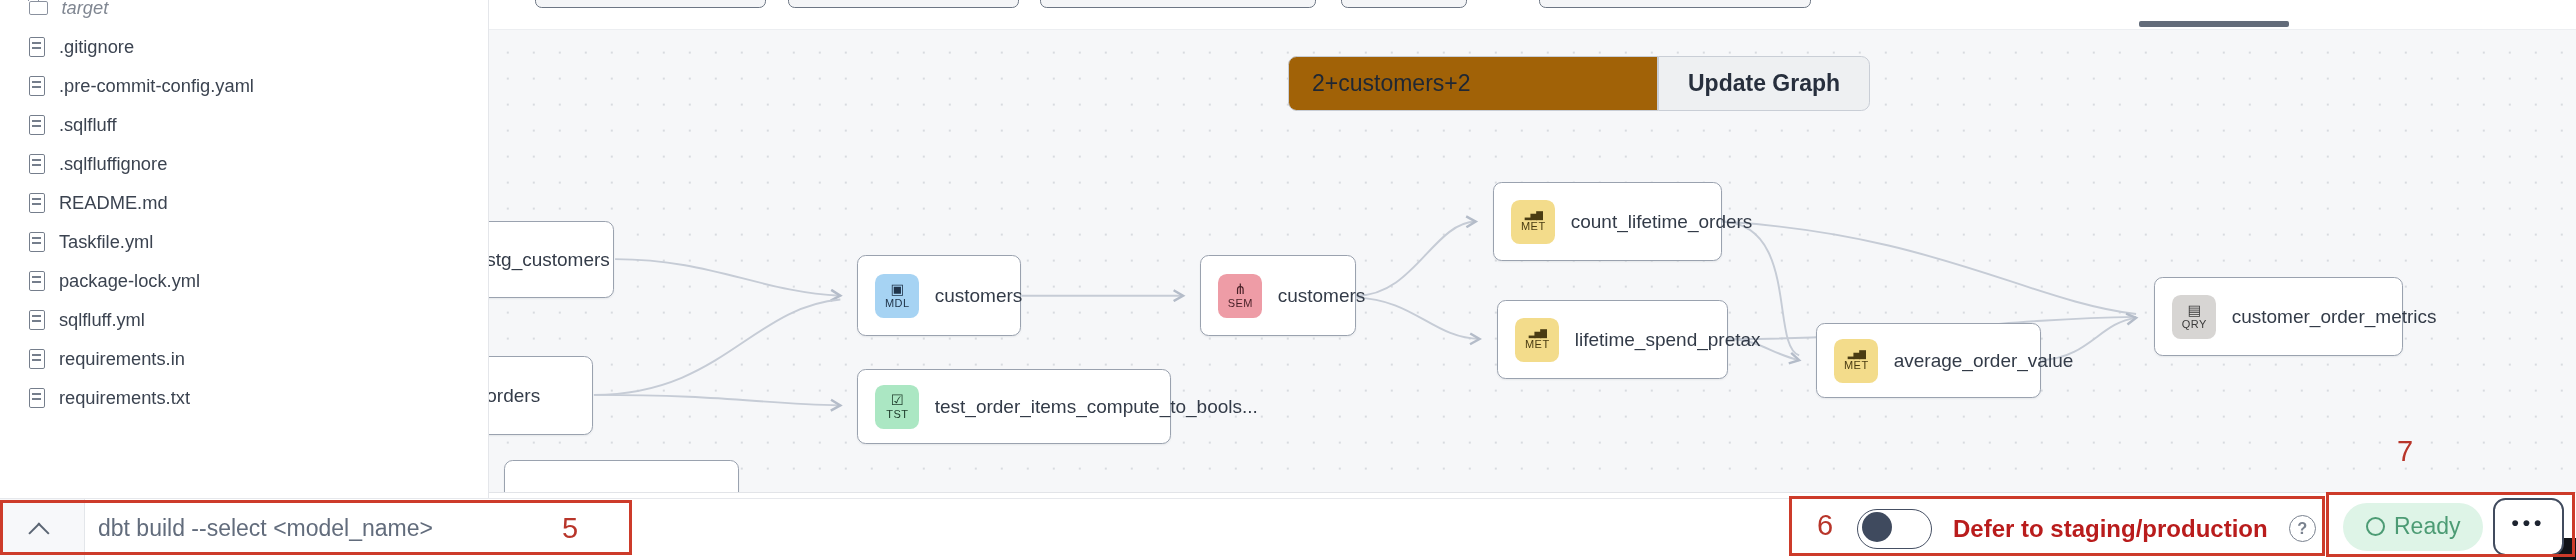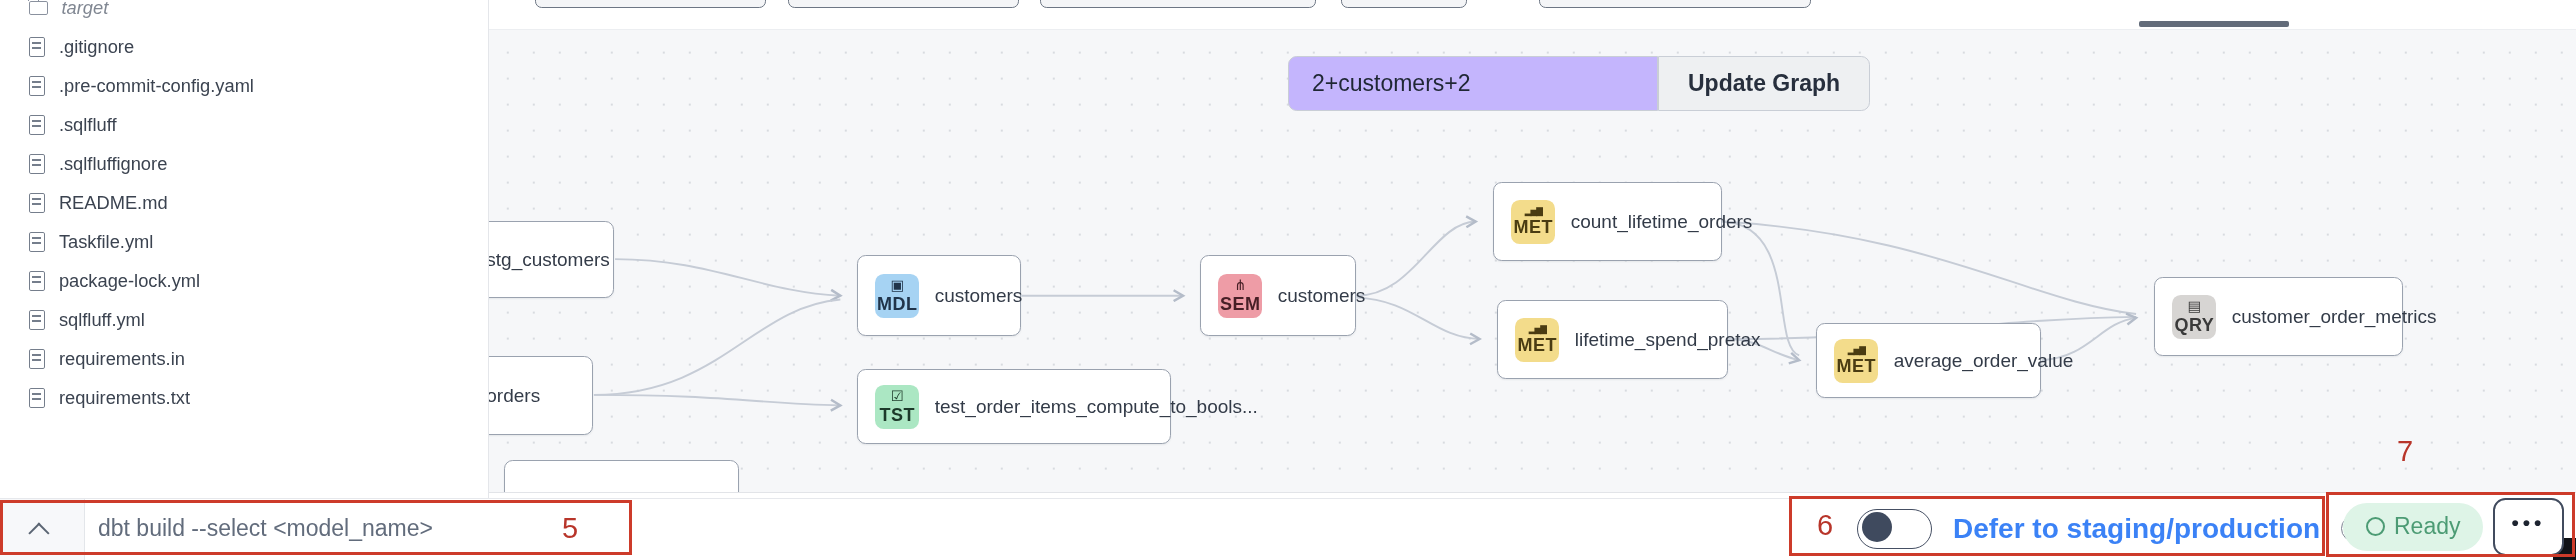--- a/index.html
+++ b/index.html
@@ -21,27 +21,27 @@
     overflow:hidden; z-index:1; }
   .edges { position:absolute; left:0; top:0; }
 
   .node { position:absolute; background:#ffffff; border:1.4px solid #9aa2af; border-radius:8.7px;
     display:flex; align-items:center; gap:15.4px; padding:0 17.3px;
     box-shadow:0 1px 1.9px rgba(40,50,70,.08); }
   .node .label { font-size:19px; color:#333b48; white-space:nowrap; }
   .badge { width:44px; height:44px; border-radius:8.7px; flex:0 0 auto;
     display:flex; flex-direction:column; align-items:center; justify-content:center; line-height:1; }
   .badge .glyph { font-size:14.5px; margin-bottom:1.9px; }
-  .badge .code { font-size:18px; font-weight:bold; letter-spacing:0.5px; }
+  .badge .code { font-size:11px; font-weight:normal; letter-spacing:0.5px; }
   .badge.met .glyph { font-size:8.7px; letter-spacing:-1px; }
 
   
   .graph-controls { position:absolute; left:1288px; top:56px; height:55px; display:flex; z-index:2; }
   .selector-input { width:370px; height:55px; border:1.9px solid #c9ced6; border-right:1px solid #c9ced6;
-    border-radius:8.7px 0 0 8.7px; background:#c4b5fd; padding:12px 23px; font-size:23px; color:#1f2734;
+    border-radius:8.7px 0 0 8.7px; background:#a16207; padding:12px 23px; font-size:23px; color:#1f2734;
     font-family:"Liberation Sans", sans-serif; outline:none; }
   .update-btn { height:55px; padding:0 29px; border:1.9px solid #c9ced6; border-left:1px solid #c9ced6;
     border-radius:0 8.7px 8.7px 0; background:#eef0f2; font-size:23px; color:#272f3d;
     font-family:"Liberation Sans", sans-serif;font-weight:bold; }
   .icon-btn { position:absolute; top:56px; width:71px; height:56px; background:#ffffff;
     border:1.9px solid #c9ced6; border-radius:10.6px; display:flex; align-items:center; justify-content:center; }
   .icon-btn.fullscreen { left:1884px; }
   .icon-btn.refresh { left:1975px; }
   .refresh-glyph { font-size:33px; color:#2a3342; }
 
@@ -64,21 +64,21 @@
     border-top:1px solid #e6e8ec; z-index:5; }
   .collapse-cell { position:absolute; left:0; top:0; width:85px; height:63px; background:#f7f8fa;
     border-right:1px solid #e3e6ea; display:flex; align-items:center; justify-content:center; }
   .chevron-up { width:15.4px; height:15.4px; border-top:2.9px solid #5b6573; border-left:2.9px solid #5b6573;
     transform:rotate(45deg) translateY(3.9px); }
   .command-text { position:absolute; left:98px; top:0; height:58px; display:flex; align-items:center;
     font-size:23px; color:#626c7c; }
   .defer-group { position:absolute; left:1857px; top:0; height:59px; display:flex; align-items:center; gap:21px; }
   .toggle { position:relative; width:75px; height:40px; border:1.9px solid #454f63; border-radius:20px; background:#ffffff; }
   .toggle .knob { position:absolute; left:3.9px; top:2.9px; width:30px; height:30px; border-radius:50%; background:#3f4a5e; }
-  .defer-label { font-size:28px; font-weight:bold; color:#3b82f6; white-space:nowrap; }
+  .defer-label { font-size:24px; font-weight:bold; color:#b91c1c; white-space:nowrap; }
   .help-icon { width:27px; height:27px; border:1.9px solid #7a828f; border-radius:50%; color:#7a828f;
     font-size:16.4px; font-weight:bold; display:flex; align-items:center; justify-content:center; }
   .ready-pill { position:absolute; left:2343px; top:3.9px; height:48px; padding:0 23px; border-radius:25px;
     background:#def4e7; display:flex; align-items:center; gap:9px; }
   .ready-ring { width:19px; height:19px; border:2.4px solid #4c9b74; border-radius:50%; }
   .ready-text { font-size:23px; color:#4c9b74; }
   .menu-btn { position:absolute; left:2493px; top:-1px; width:71px; height:58px; background:#ffffff;
     border:2.4px solid #414b5e; border-radius:12.5px; display:flex; align-items:center; justify-content:center; }
   .menu-dots { font-size:21px; letter-spacing:3.9px; color:#1d2430; font-weight:bold; padding-bottom:7.7px; }
   .corner-blob { position:absolute; right:-11.6px; bottom:-11.6px; width:35px; height:35px; background:#101217; border-radius:9.6px; }

